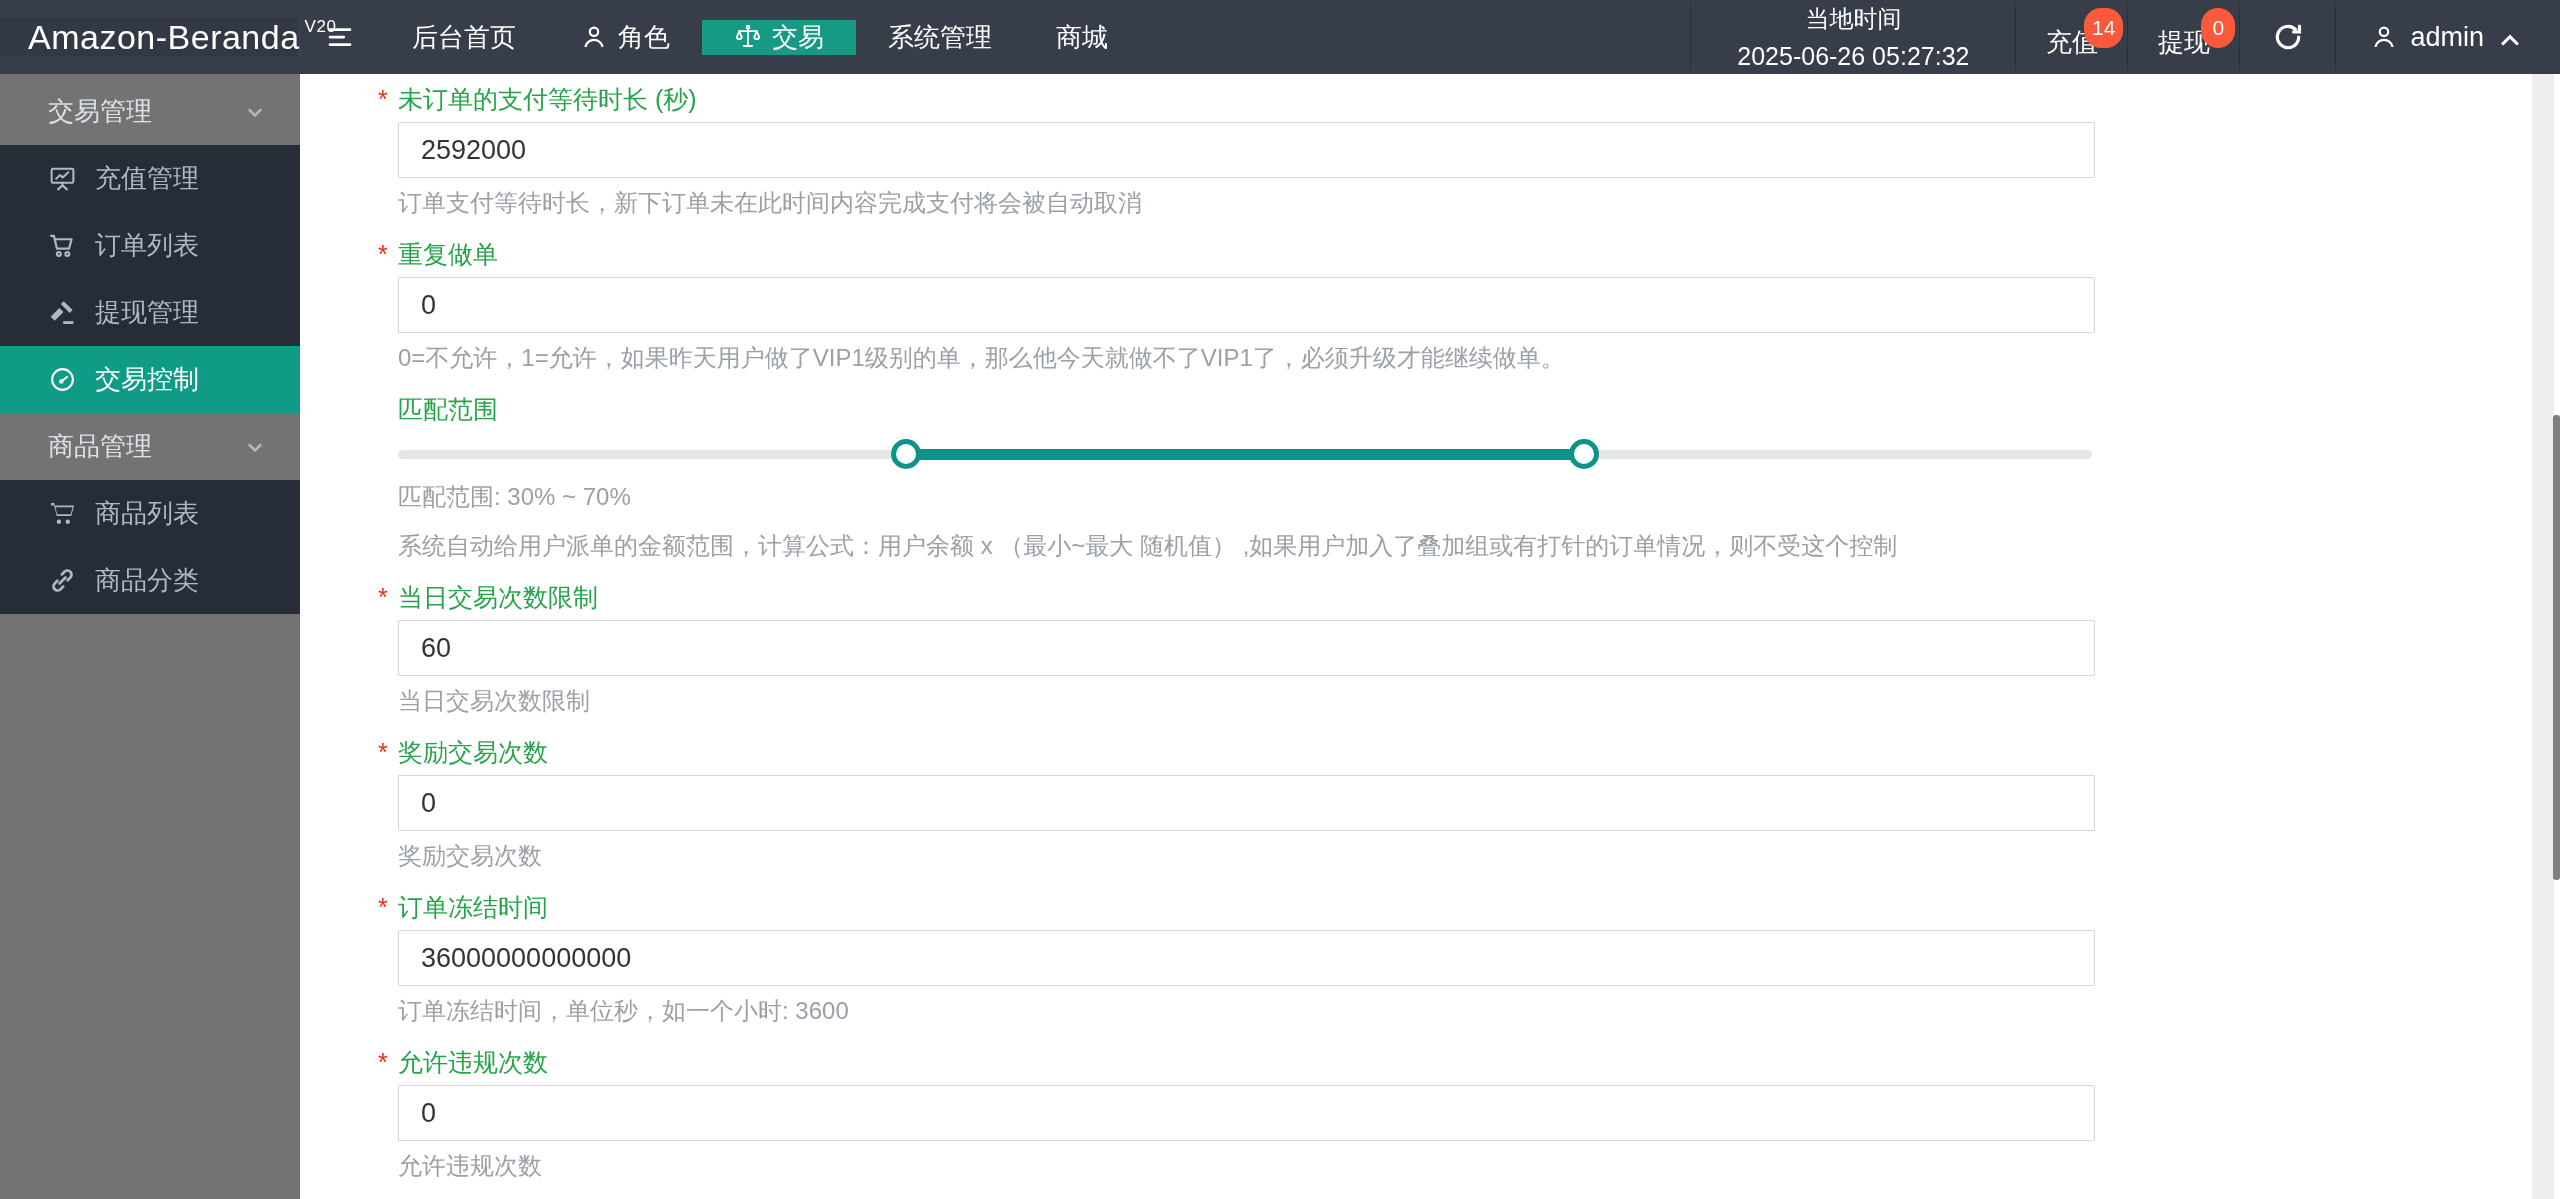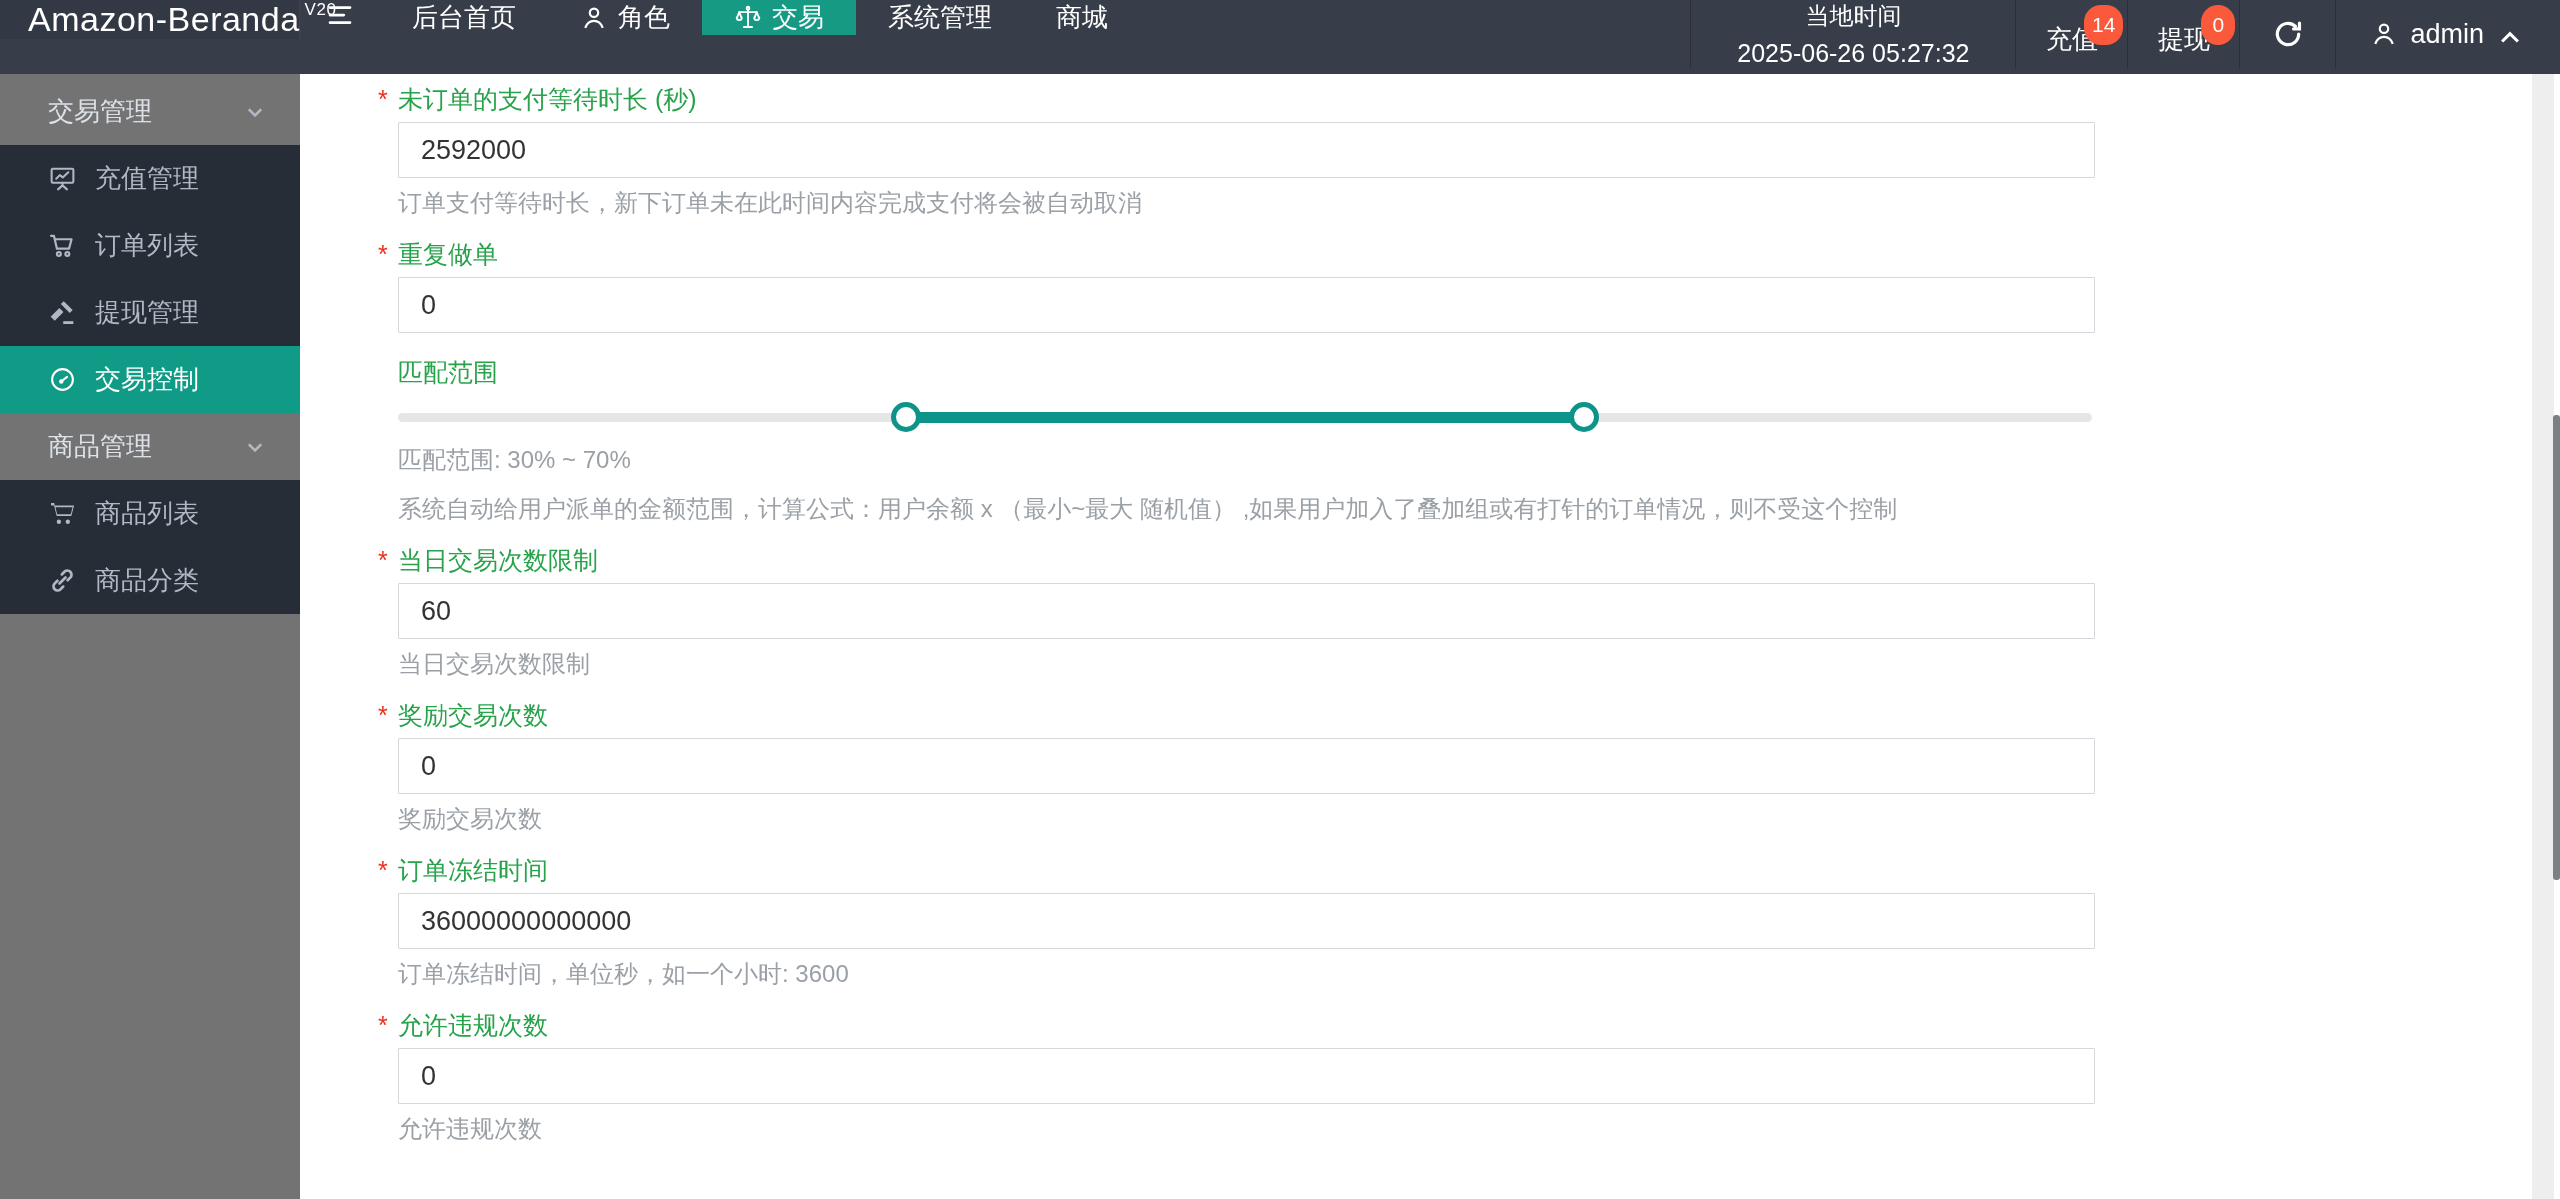--- a/index.html
+++ b/index.html
@@ -1,21 +1,21 @@
 <!DOCTYPE html>
 <html lang="zh"><head>
 <meta charset="utf-8">
 <style>
   * { margin:0; padding:0; box-sizing:border-box; }
   html,body { width:2560px; height:1199px; overflow:hidden; background:#fff;
     font-family:"Liberation Sans","DejaVu Sans",sans-serif; }
 
   
   .header { position:absolute; top:0; left:0; width:2560px; height:74px;
-    background:#373d49; color:#fff; display:flex; align-items:flex-start; z-index:20; }
+    background:#373d49; color:#fff; display:flex; align-items:center; z-index:20; }
   .logo { width:300px; display:flex; align-items:center; padding-left:28px;
     font-size:34px; letter-spacing:.5px; background:#333944;
     border-right:1px solid rgba(255,255,255,.06); white-space:nowrap; }
   .logo sup { font-size:17px; margin-left:5px; transform:translateY(-10px); }
   .hamburger { width:80px; display:flex; align-items:center; justify-content:center; cursor:pointer; }
   .hamburger svg { width:30px; height:30px; }
   .nav { display:flex; align-items:stretch; }
   .nav-item { display:flex; align-items:center; gap:10px; padding:0 32px;
     font-size:26px; cursor:pointer; }
   .nav-item svg { width:28px; height:28px; }
@@ -262,20 +262,21 @@
       <input class="text-input" type="text" value="2592000" style="">
       <div class="helper">订单支付等待时长，新下订单未在此时间内容完成支付将会被自动取消</div>
     </div>
 
     <div class="field">
       <div class="field-label">
         <span class="req">*</span>
         <span>重复做单</span>
       </div>
       <input class="text-input" type="text" value="0" style="">
+      <div class="helper">0=不允许，1=允许，如果昨天用户做了VIP1级别的单，那么他今天就做不了VIP1了，必须升级才能继续做单。</div>
     </div>
 
     <div class="field">
       <div class="field-label no-req">
         <span>匹配范围</span>
       </div>
       <div class="slider-row">
         <div class="slider-track"></div>
         <div class="slider-fill" style="left:30%; width:40%;"></div>
         <div class="slider-handle" style="left:30%;"></div>

